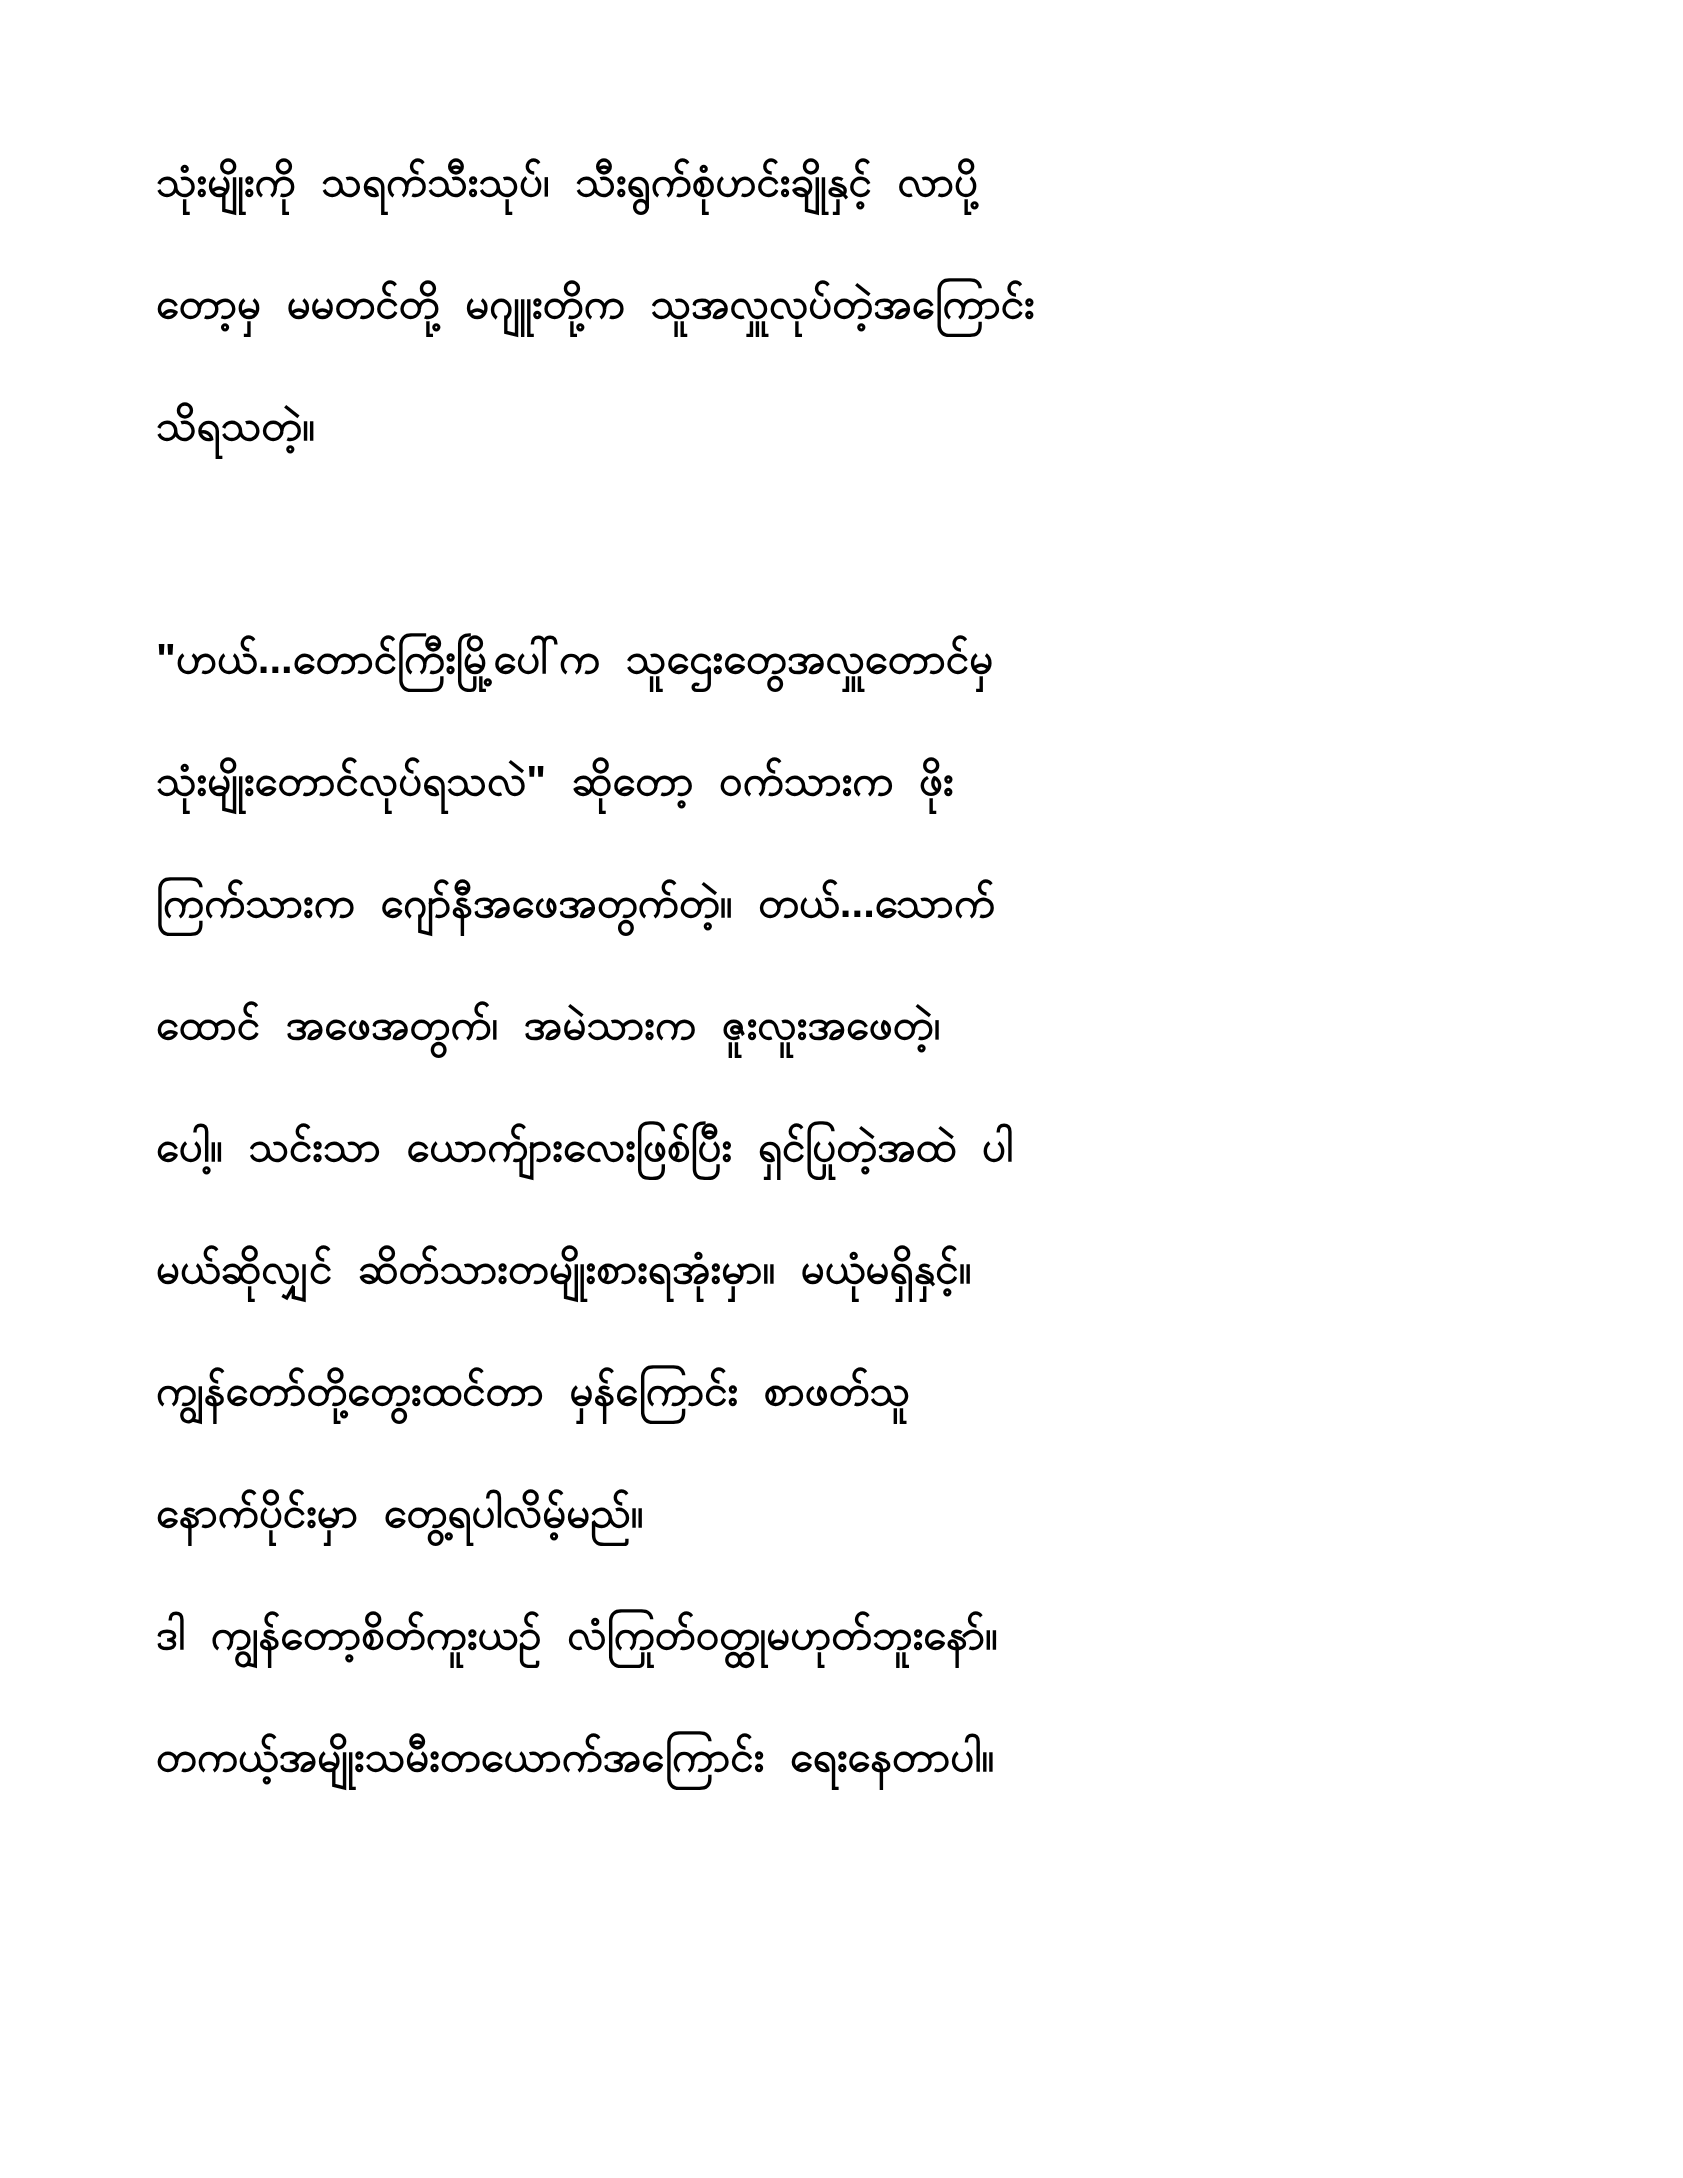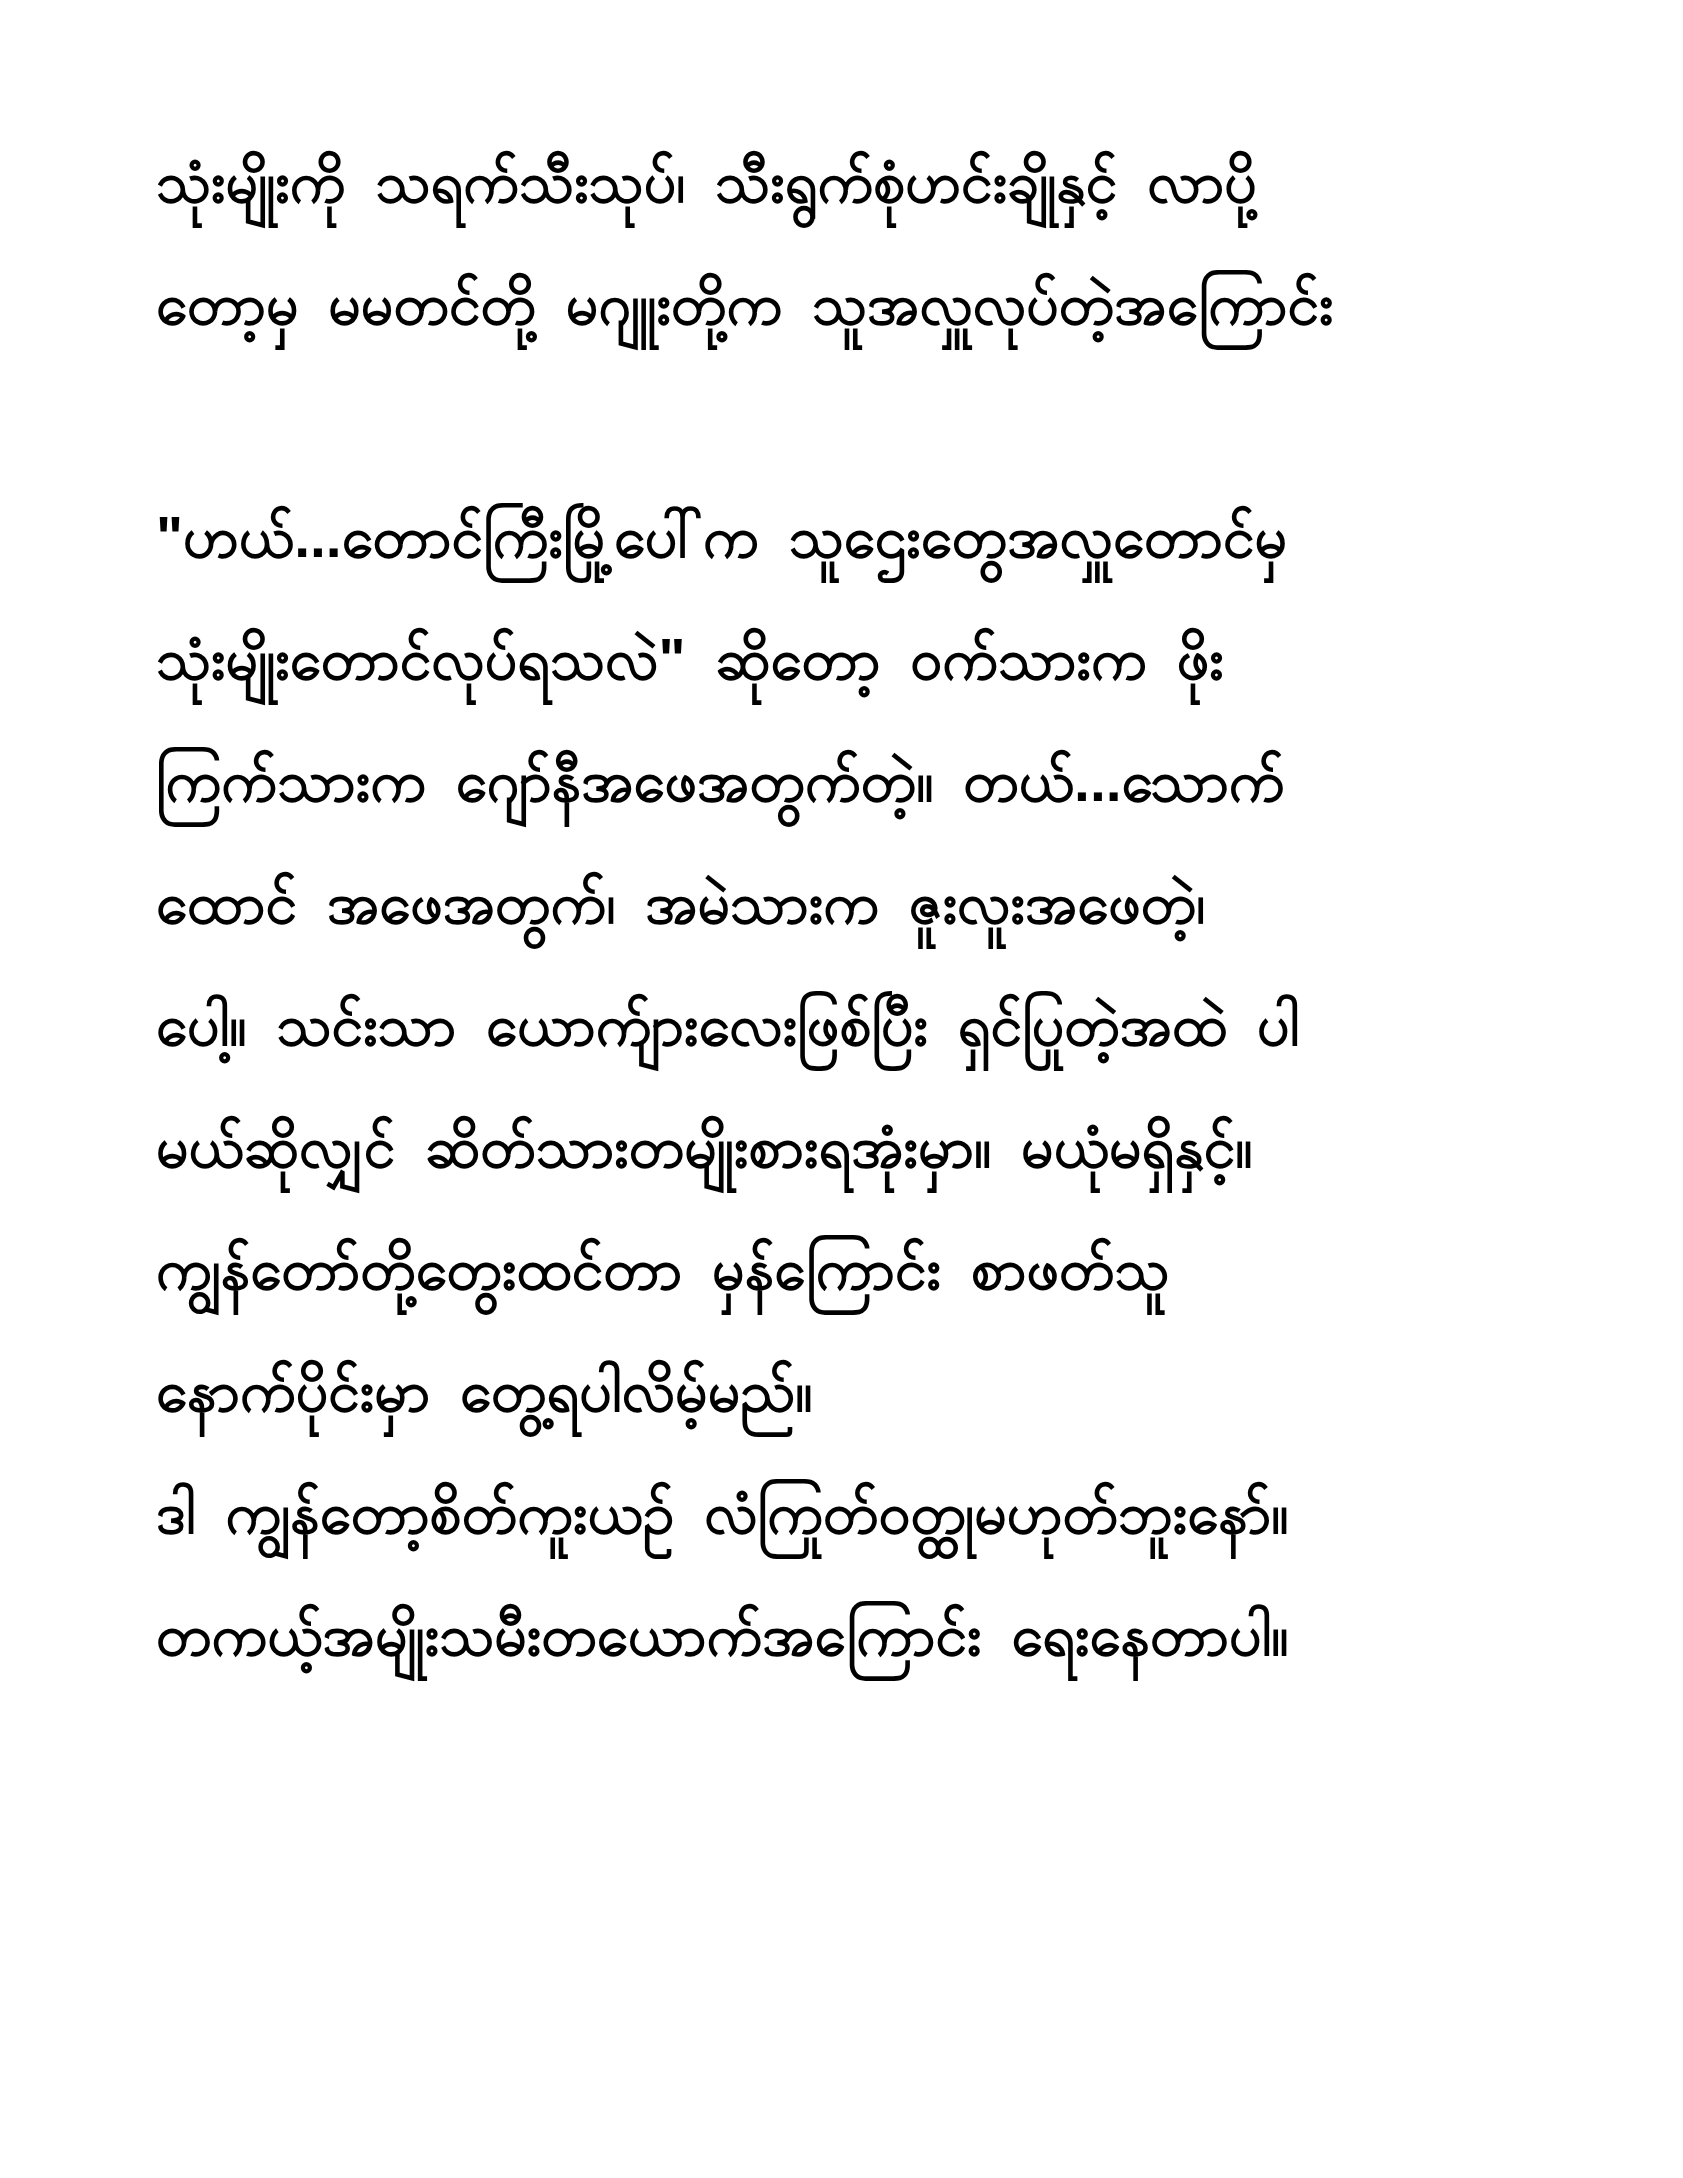--- a/index.html
+++ b/index.html
@@ -15,21 +15,21 @@
     overflow: hidden;
   }
   .text-column {
     position: absolute;
     left: 156px;
     top: 121px;
     width: 1386px;
     color: #000000;
     font-family: "Liberation Sans", "DejaVu Sans", sans-serif;
     font-weight: 700;
-    font-size: 57px;
+    font-size: 42px;
     line-height: 122px;
     word-spacing: 14px;
     letter-spacing: 0px;
   }
   .text-line {
     white-space: nowrap;
     height: 122px;
   }
   .para-gap {
     height: 111px;
@@ -37,20 +37,21 @@
 </style>
 </head>
 <body>
 
 <div class="page">
   <div class="text-column">
 
     <div>
       <div class="text-line">သုံးမျိုးကို သရက်သီးသုပ်၊ သီးရွက်စုံဟင်းချိုနှင့် လာပို့</div>
       <div class="text-line">တော့မှ မမတင်တို့ မဂျူးတို့က သူအလှူလုပ်တဲ့အကြောင်း</div>
+      <div class="text-line">သိရသတဲ့။</div>
     </div>
 
     <div class="para-gap"></div>
 
     <div>
       <div class="text-line">"ဟယ်...တောင်ကြီးမြို့ပေါ်က သူဌေးတွေအလှူတောင်မှ</div>
       <div class="text-line">သုံးမျိုးတောင်လုပ်ရသလဲ" ဆိုတော့ ဝက်သားက ဖိုး</div>
       <div class="text-line">ကြက်သားက ဂျော်နီအဖေအတွက်တဲ့။ တယ်...သောက်</div>
       <div class="text-line">ထောင် အဖေအတွက်၊ အမဲသားက ဇူးလူးအဖေတဲ့၊</div>
       <div class="text-line">ပေါ့။ သင်းသာ ယောက်ျားလေးဖြစ်ပြီး ရှင်ပြုတဲ့အထဲ ပါ</div>

